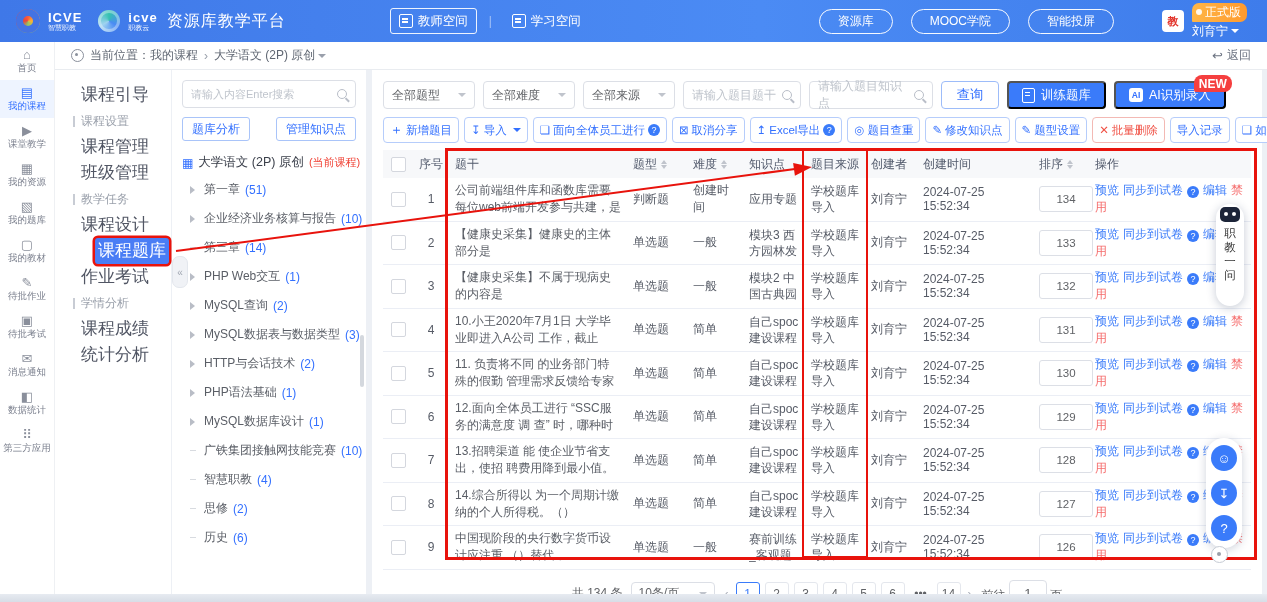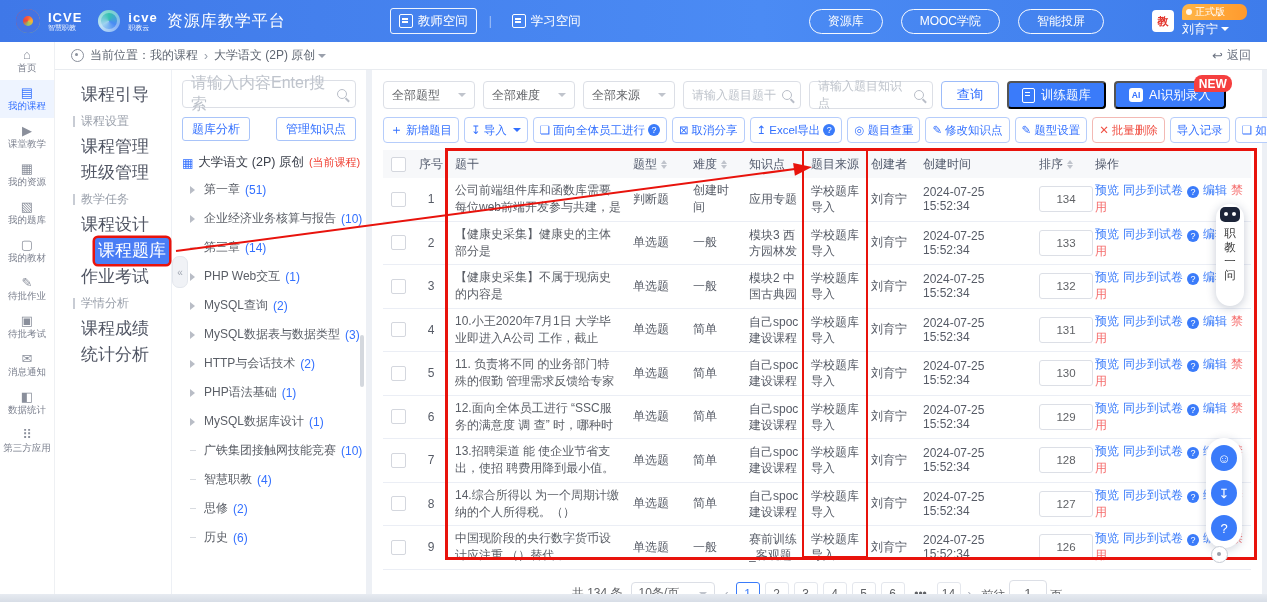--- a/index.html
+++ b/index.html
@@ -24,21 +24,21 @@
   .navic{width:12px;height:12px;border:1px solid #fff;border-radius:2px;display:inline-block;position:relative;}
   .navic::after{content:"";position:absolute;left:2px;top:3px;width:6px;height:1.5px;background:#fff;box-shadow:0 3px 0 #fff;}
   .navsep{color:rgba(255,255,255,.5);}
   .toppills{display:flex;gap:18px;margin-left:auto;margin-right:40px;}
   .pillbtn{height:25px;padding:0 18px;border:1px solid rgba(255,255,255,.95);border-radius:13px;
            color:#fff;font-size:12px;display:flex;align-items:center;background:transparent;}
   .userarea{display:flex;align-items:center;gap:8px;margin-right:4px;}
   .appavatar{width:22px;height:22px;background:#fff;border-radius:4px;color:#e2342b;font-size:11px;font-weight:bold;
              display:flex;align-items:center;justify-content:center;}
   .usercol{display:flex;flex-direction:column;align-items:flex-start;gap:1px;}
-  .verbadge{background:linear-gradient(90deg,#ffb646,#ff9a2e);color:#fff;font-size:10px;padding:1px 22px 1px 4px;
+  .verbadge{background:linear-gradient(90deg,#ffb646,#ff9a2e);color:#fff;font-size:12px;padding:1px 6px 1px 4px;
             border-radius:7px 7px 7px 1px;display:flex;align-items:center;gap:3px;}
   .verbadge::before{content:"";width:6px;height:6px;border-radius:50%;background:#fff;opacity:.9;}
   .username{color:#fff;font-size:12px;}
   .dcaret{display:inline-block;border:4px solid transparent;border-top-color:currentColor;margin-left:3px;transform:translateY(2px);}
   
   .crumbbar{position:absolute;left:55px;top:42px;right:0;height:28px;background:#fff;border-bottom:1px solid #e9ecf0;
             display:flex;align-items:center;padding:0 16px;box-sizing:border-box;color:#5f6672;}
   .crumb-ico{width:11px;height:11px;border:1.5px solid #8a909c;border-radius:50%;margin-right:6px;position:relative;}
   .crumb-ico::after{content:"";position:absolute;left:2.5px;top:2.5px;width:3px;height:3px;border-radius:50%;background:#8a909c;}
   .backlink{margin-left:auto;color:#6b7280;display:flex;align-items:center;gap:4px;}
@@ -54,21 +54,21 @@
   .menu-item{height:26px;line-height:26px;padding-left:26px;font-size:17px;color:#515664;cursor:pointer;white-space:nowrap;}
   .menu-sec{height:26px;line-height:26px;padding-left:18px;font-size:12px;color:#9aa0ab;display:flex;align-items:center;gap:6px;}
   .menu-sec::before{content:"";width:2px;height:11px;background:#c8ccd4;}
   .menu-item.active{margin-left:40px;width:74px;padding-left:0;text-align:center;background:#4a7df5;color:#fff;
                     border-radius:3px;box-shadow:0 0 0 2.5px #e8130c;}
   .collapse-tab{position:absolute;left:172px;top:256px;width:14px;height:30px;background:#f0f2f6;border:1px solid #e3e7ed;
                 border-radius:7px;color:#a2a8b3;font-size:10px;display:flex;align-items:center;justify-content:center;z-index:5;}
   
   .tree{position:absolute;left:172px;top:70px;width:194px;bottom:8px;background:#fff;box-sizing:border-box;padding:10px 10px 0 10px;}
   .tsearch{height:26px;border:1px solid #dcdfe6;border-radius:4px;display:flex;align-items:center;padding:0 8px;gap:6px;}
-  .tsearch .ph{color:#bfc4cc;font-size:16px;flex:1;}
+  .tsearch .ph{color:#bfc4cc;font-size:11px;flex:1;}
   .mag{width:8px;height:8px;border:1.5px solid #b9bec8;border-radius:50%;position:relative;flex:none;}
   .mag::after{content:"";position:absolute;right:-4px;bottom:-2px;width:5px;height:1.5px;background:#b9bec8;transform:rotate(45deg);}
   .tbtns{display:flex;justify-content:space-between;margin-top:9px;}
   .obtn-sm{height:24px;padding:0 9px;border:1px solid #a9c4f9;color:#3370ff;background:#fff;border-radius:3px;
            font-size:12px;display:flex;align-items:center;}
   .troot{margin-top:13px;display:flex;align-items:center;gap:5px;font-size:12.5px;color:#3a3f4a;white-space:nowrap;}
   .troot .ric2{color:#3370ff;font-size:12px;}
   .roottag{color:#f04134;font-size:11px;}
   .tlist{margin-top:4px;}
   .titem{height:29px;display:flex;align-items:center;gap:5px;padding-left:8px;font-size:12px;color:#5a5e66;white-space:nowrap;cursor:pointer;}

